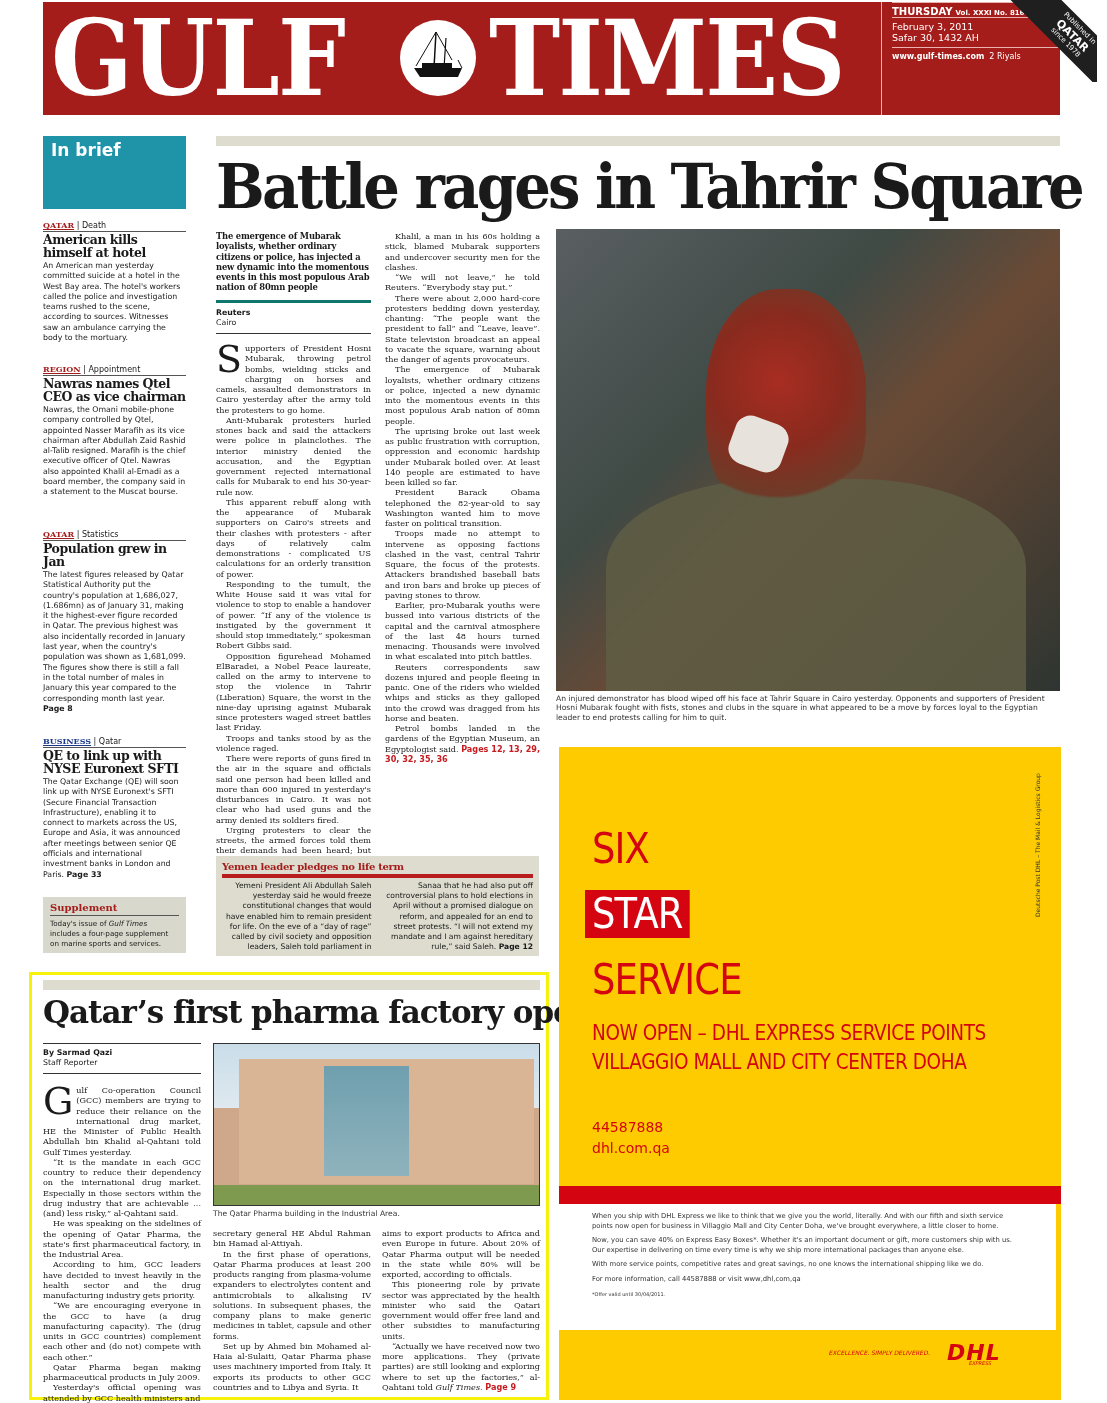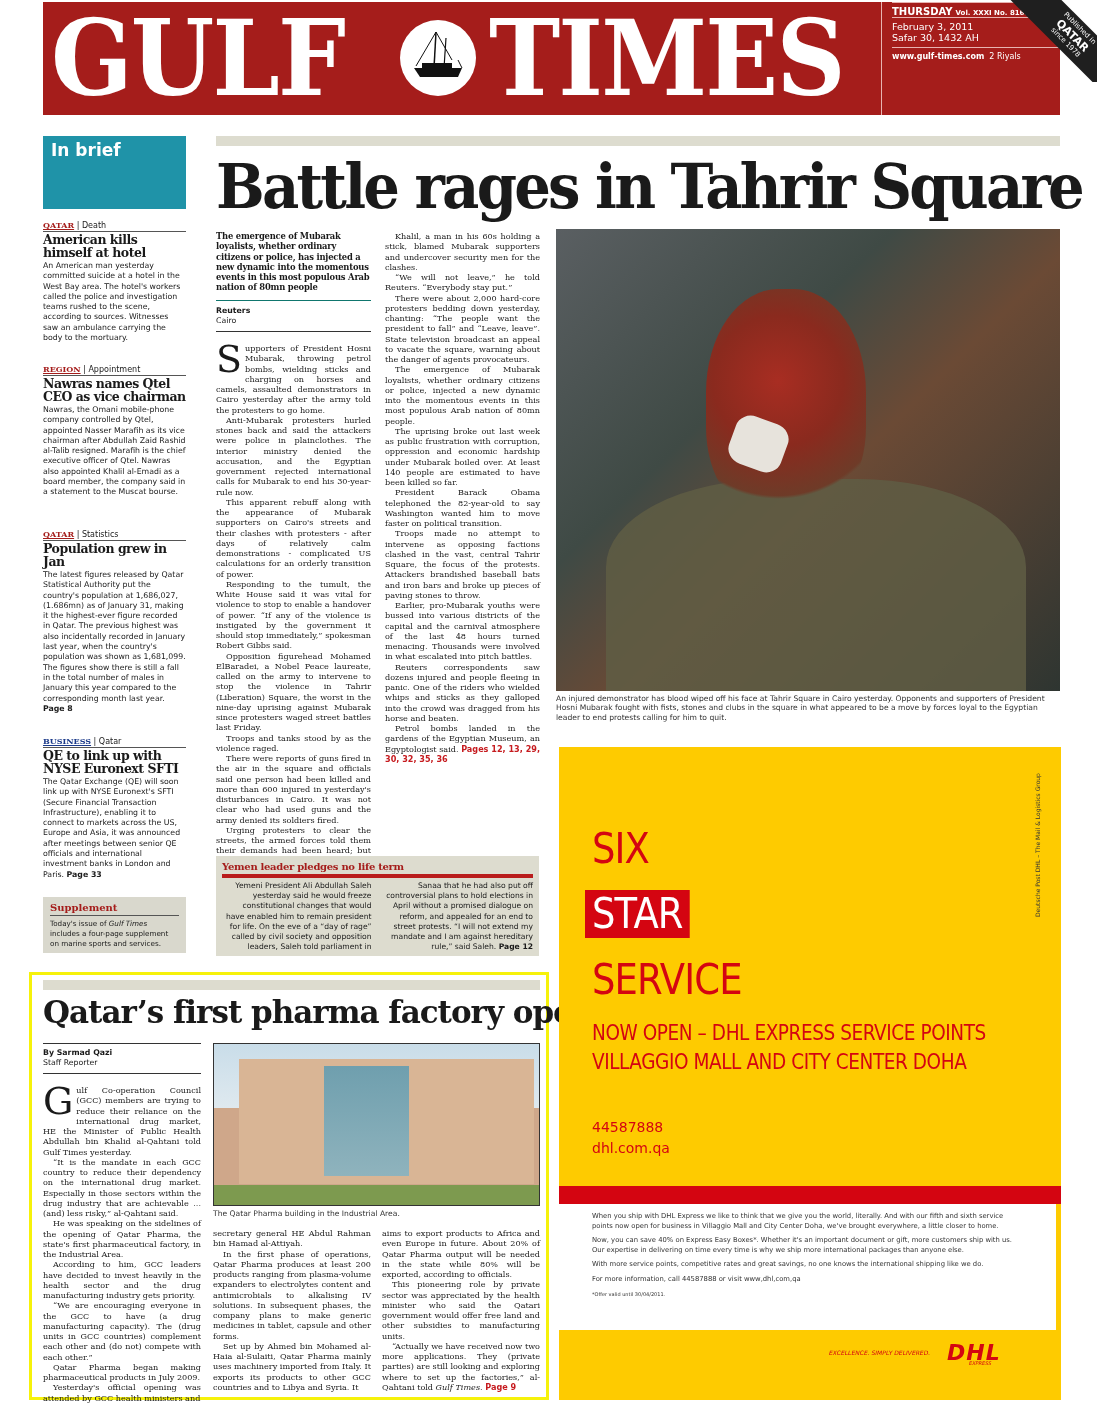--- a/index.html
+++ b/index.html
@@ -36,21 +36,21 @@
   #supplement h4 { color: #a51d1b; font-family: "DejaVu Serif", serif; font-weight: 900; font-size: 10px; border-bottom: 1px solid #555; padding-bottom: 2px; margin-bottom: 3px; }
   #supplement p { font-size: 7.2px; line-height: 10px; }
 
   
   #lead-topbar { left: 216px; top: 136px; width: 844px; height: 10px; background: #dddccf; }
   #lead-headline { left: 216px; top: 148px; width: 850px; font-family: "DejaVu Serif", serif; font-weight: 900; font-size: 62px; line-height: 78px; letter-spacing: -3px; white-space: nowrap; transform: scaleX(0.93); transform-origin: left; }
   .col { font-family: "DejaVu Serif", serif; font-size: 8.1px; line-height: 10.25px; text-align: justify; hyphens: auto; }
   .col p { text-indent: 10px; }
   .col p.noind { text-indent: 0; }
   #lead-deck { left: 216px; top: 231px; width: 155px; font-family: "DejaVu Serif", serif; font-weight: bold; font-size: 8.4px; line-height: 10.3px; letter-spacing: -0.2px; }
-  #lead-byline { left: 216px; top: 300px; width: 155px; border-top: 1px solid #0f766e; border-bottom: 1px solid #333; padding: 5px 0 6px; font-family: "DejaVu Sans", sans-serif; font-size: 7.8px; line-height: 9.5px; }
+  #lead-byline { left: 216px; top: 300px; width: 155px; border-top: 3px solid #0f766e; border-bottom: 1px solid #333; padding: 5px 0 6px; font-family: "DejaVu Sans", sans-serif; font-size: 7.8px; line-height: 9.5px; }
   #lead-col1 { left: 216px; top: 343px; width: 155px; }
   #lead-col2 { left: 385px; top: 231px; width: 155px; }
   .dropcap { float: left; font-size: 38px; line-height: 30px; padding-right: 3px; margin-top: 1px; font-family: "DejaVu Serif", serif; }
   .pageref { color: #c61b1f; font-family: "DejaVu Sans", sans-serif; font-weight: bold; }
   #lead-photo { left: 556px; top: 229px; width: 504px; height: 462px; background: linear-gradient(135deg, #5a5f62 0%, #3f4a45 35%, #6b4a35 55%, #2e3531 100%); overflow: hidden; }
   #lead-photo .face { position: absolute; left: 150px; top: 60px; width: 160px; height: 230px; border-radius: 45% 45% 40% 40%; background: radial-gradient(circle at 45% 40%, #a82d22 0%, #8a2a1e 40%, #6e3b28 70%, transparent 72%); }
   #lead-photo .jacket { position: absolute; left: 50px; top: 250px; width: 420px; height: 220px; background: #5f5d44; border-radius: 40% 40% 0 0; opacity: 0.85; }
   #lead-photo .tissue { position: absolute; left: 175px; top: 190px; width: 55px; height: 50px; background: #e7e3dc; border-radius: 30%; transform: rotate(20deg); }
   #lead-caption { left: 556px; top: 694px; width: 506px; font-family: "DejaVu Sans", sans-serif; font-size: 7.6px; line-height: 9.3px; color: #333; }
 
@@ -231,21 +231,21 @@
 <div id="pharma-photo" class="abs">
   <div class="bldg"></div>
   <div class="glass"></div>
   <div class="grass"></div>
 </div>
 <div id="pharma-caption" class="abs">The Qatar Pharma building in the Industrial Area.</div>
 
 <div id="pharma-col2" class="abs col">
   <p class="noind">secretary general HE Abdul Rahman bin Hamad al-Attiyah.</p>
   <p>In the first phase of operations, Qatar Pharma produces at least 200 products ranging from plasma-volume expanders to electrolytes content and antimicrobials to alkalising IV solutions. In subsequent phases, the company plans to make generic medicines in tablet, capsule and other forms.</p>
-  <p>Set up by Ahmed bin Mohamed al-Haia al-Sulaiti, Qatar Pharma mainly uses  machinery imported from Italy. It exports its products to other GCC countries and to Libya and Syria. It</p>
+  <p>Set up by Ahmed bin Mohamed al-Haia al-Sulaiti, Qatar Pharma phase uses  machinery imported from Italy. It exports its products to other GCC countries and to Libya and Syria. It</p>
 </div>
 
 <div id="pharma-col3" class="abs col">
   <p class="noind">aims to export products to Africa and even Europe in future. About 20% of Qatar Pharma output will be needed in the state while 80% will be exported, according to officials.</p>
   <p>This pioneering role by private sector was appreciated by the health minister who said the Qatari government would offer free land and other subsidies to manufacturing units.</p>
   <p><span>“Actually we have received now two more applications. They (private parties) are still looking and exploring where to set up the factories,” al-Qahtani told </span><i>Gulf Times</i><span>. </span><span class="pageref">Page 9</span></p>
 </div>
 
 <div id="dhl-ad" class="abs">
   <div id="dhl-side">

